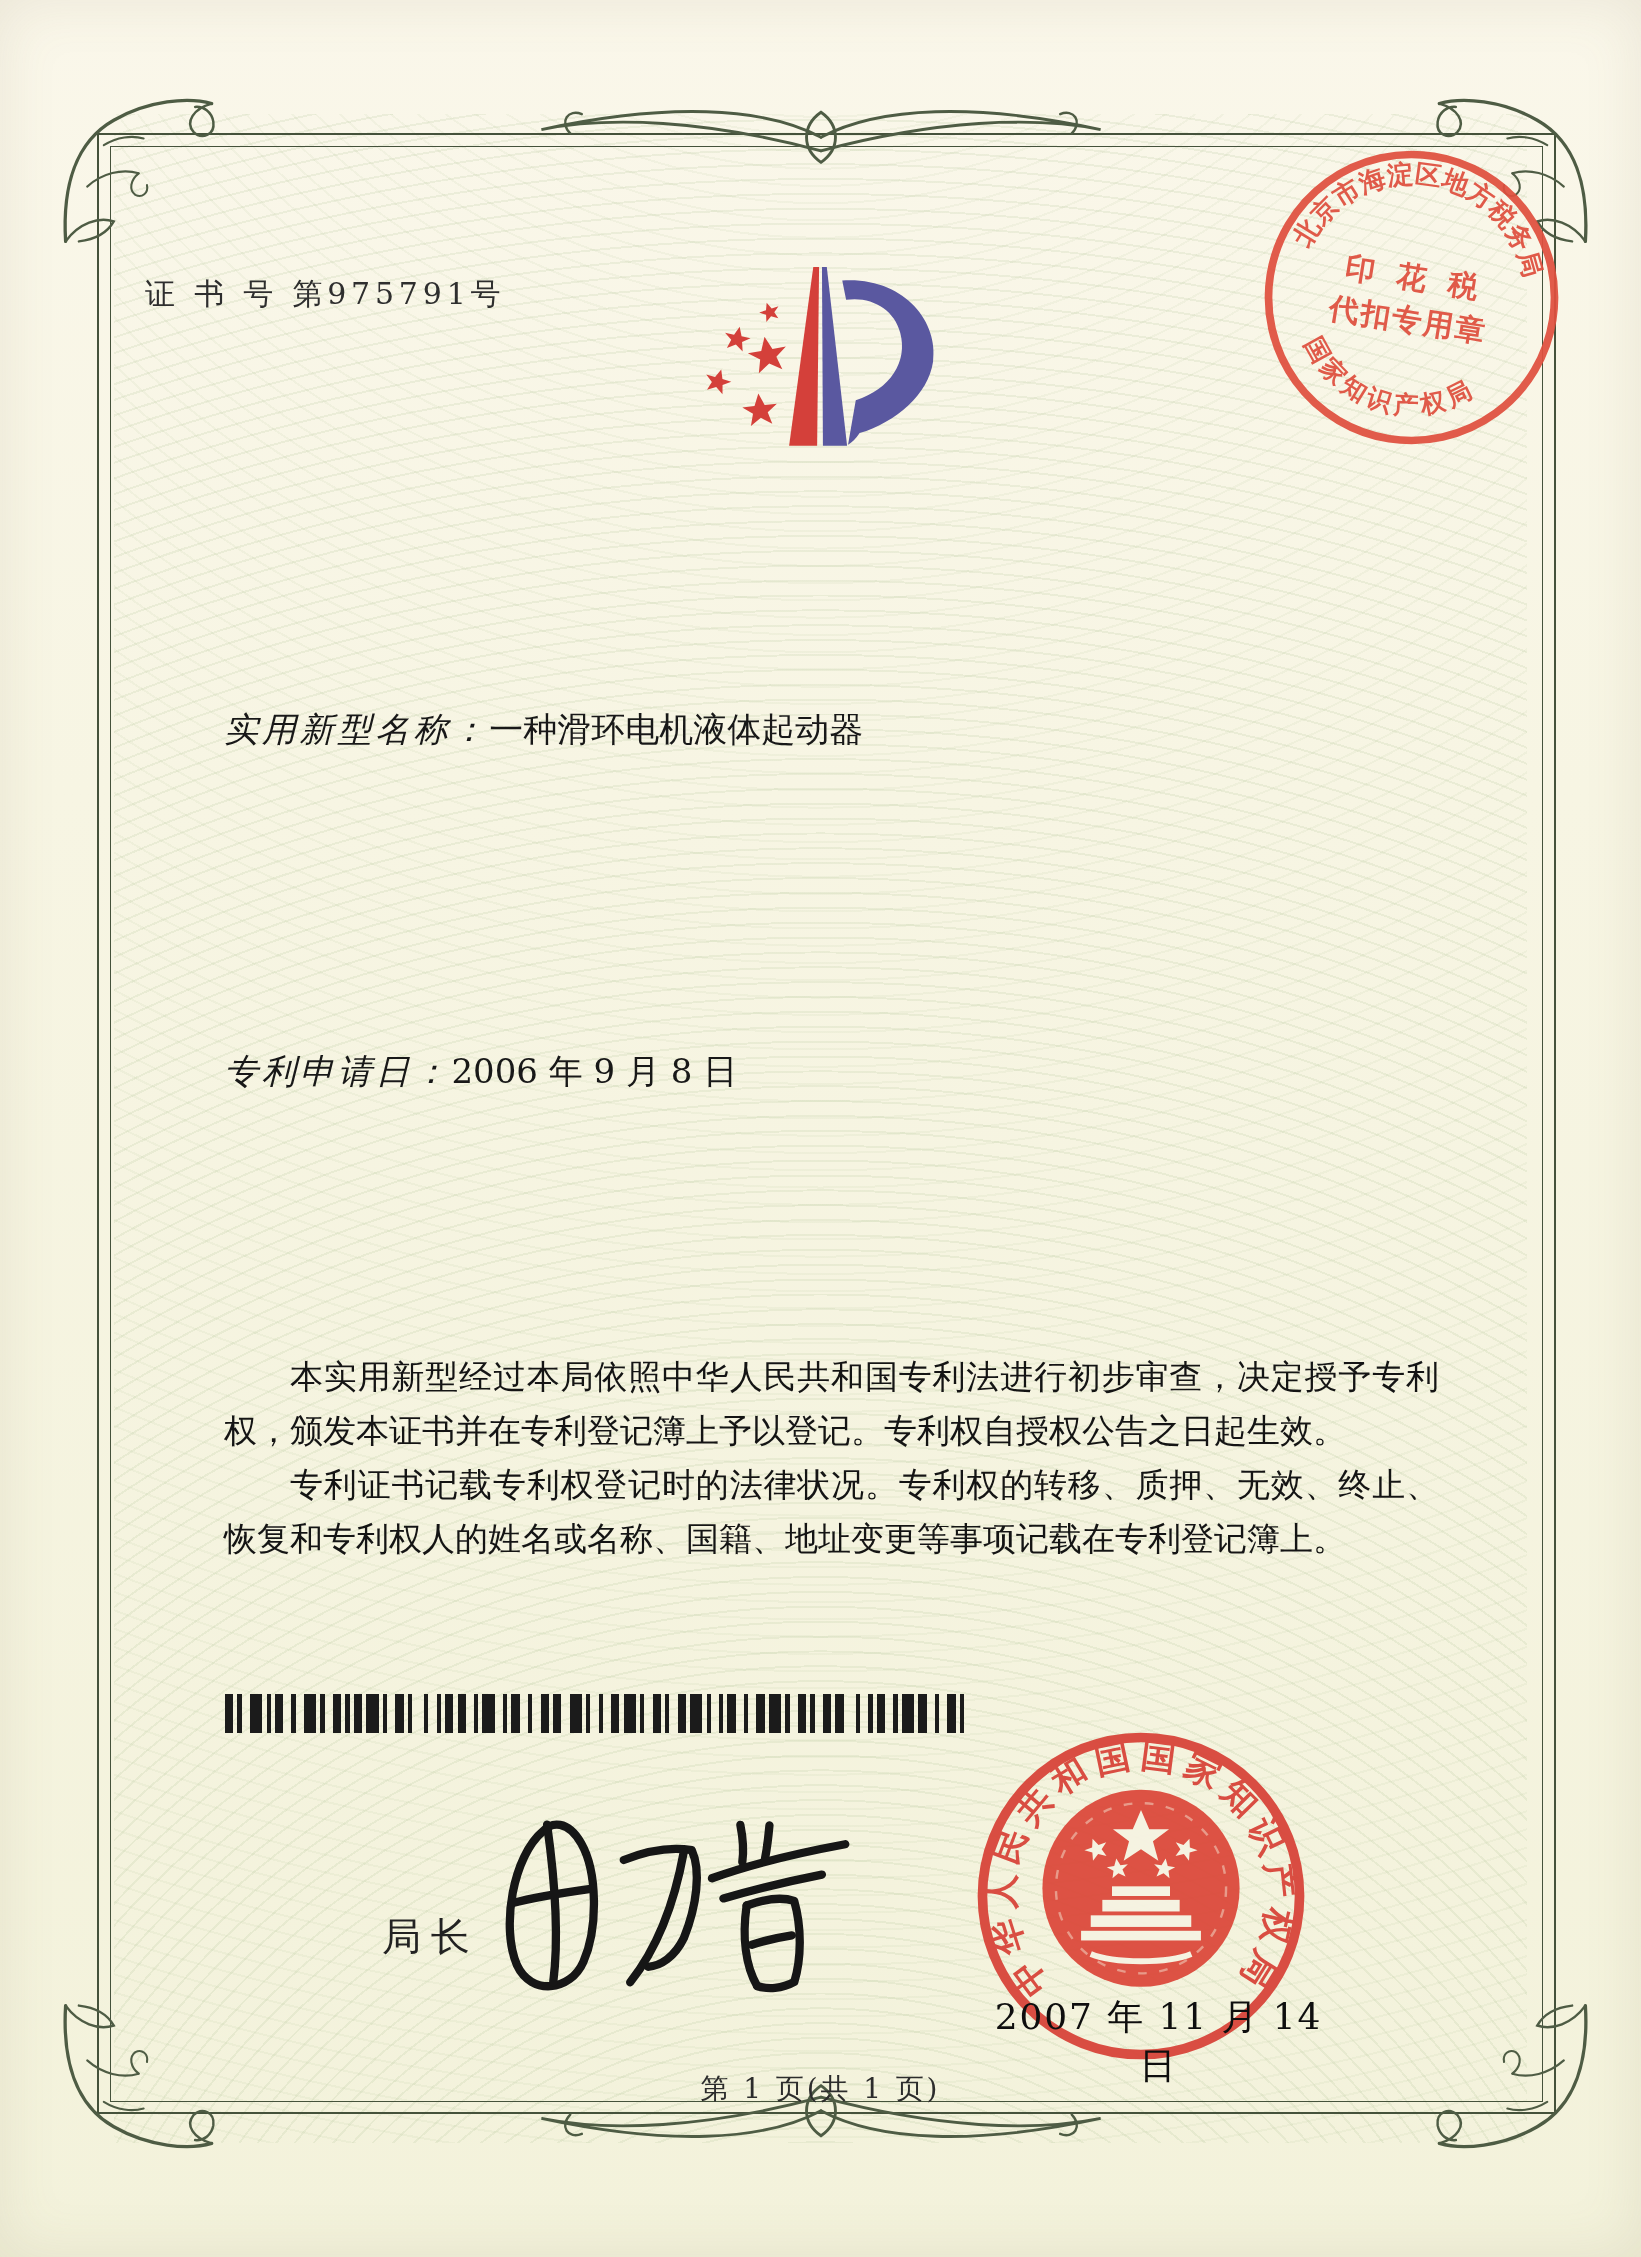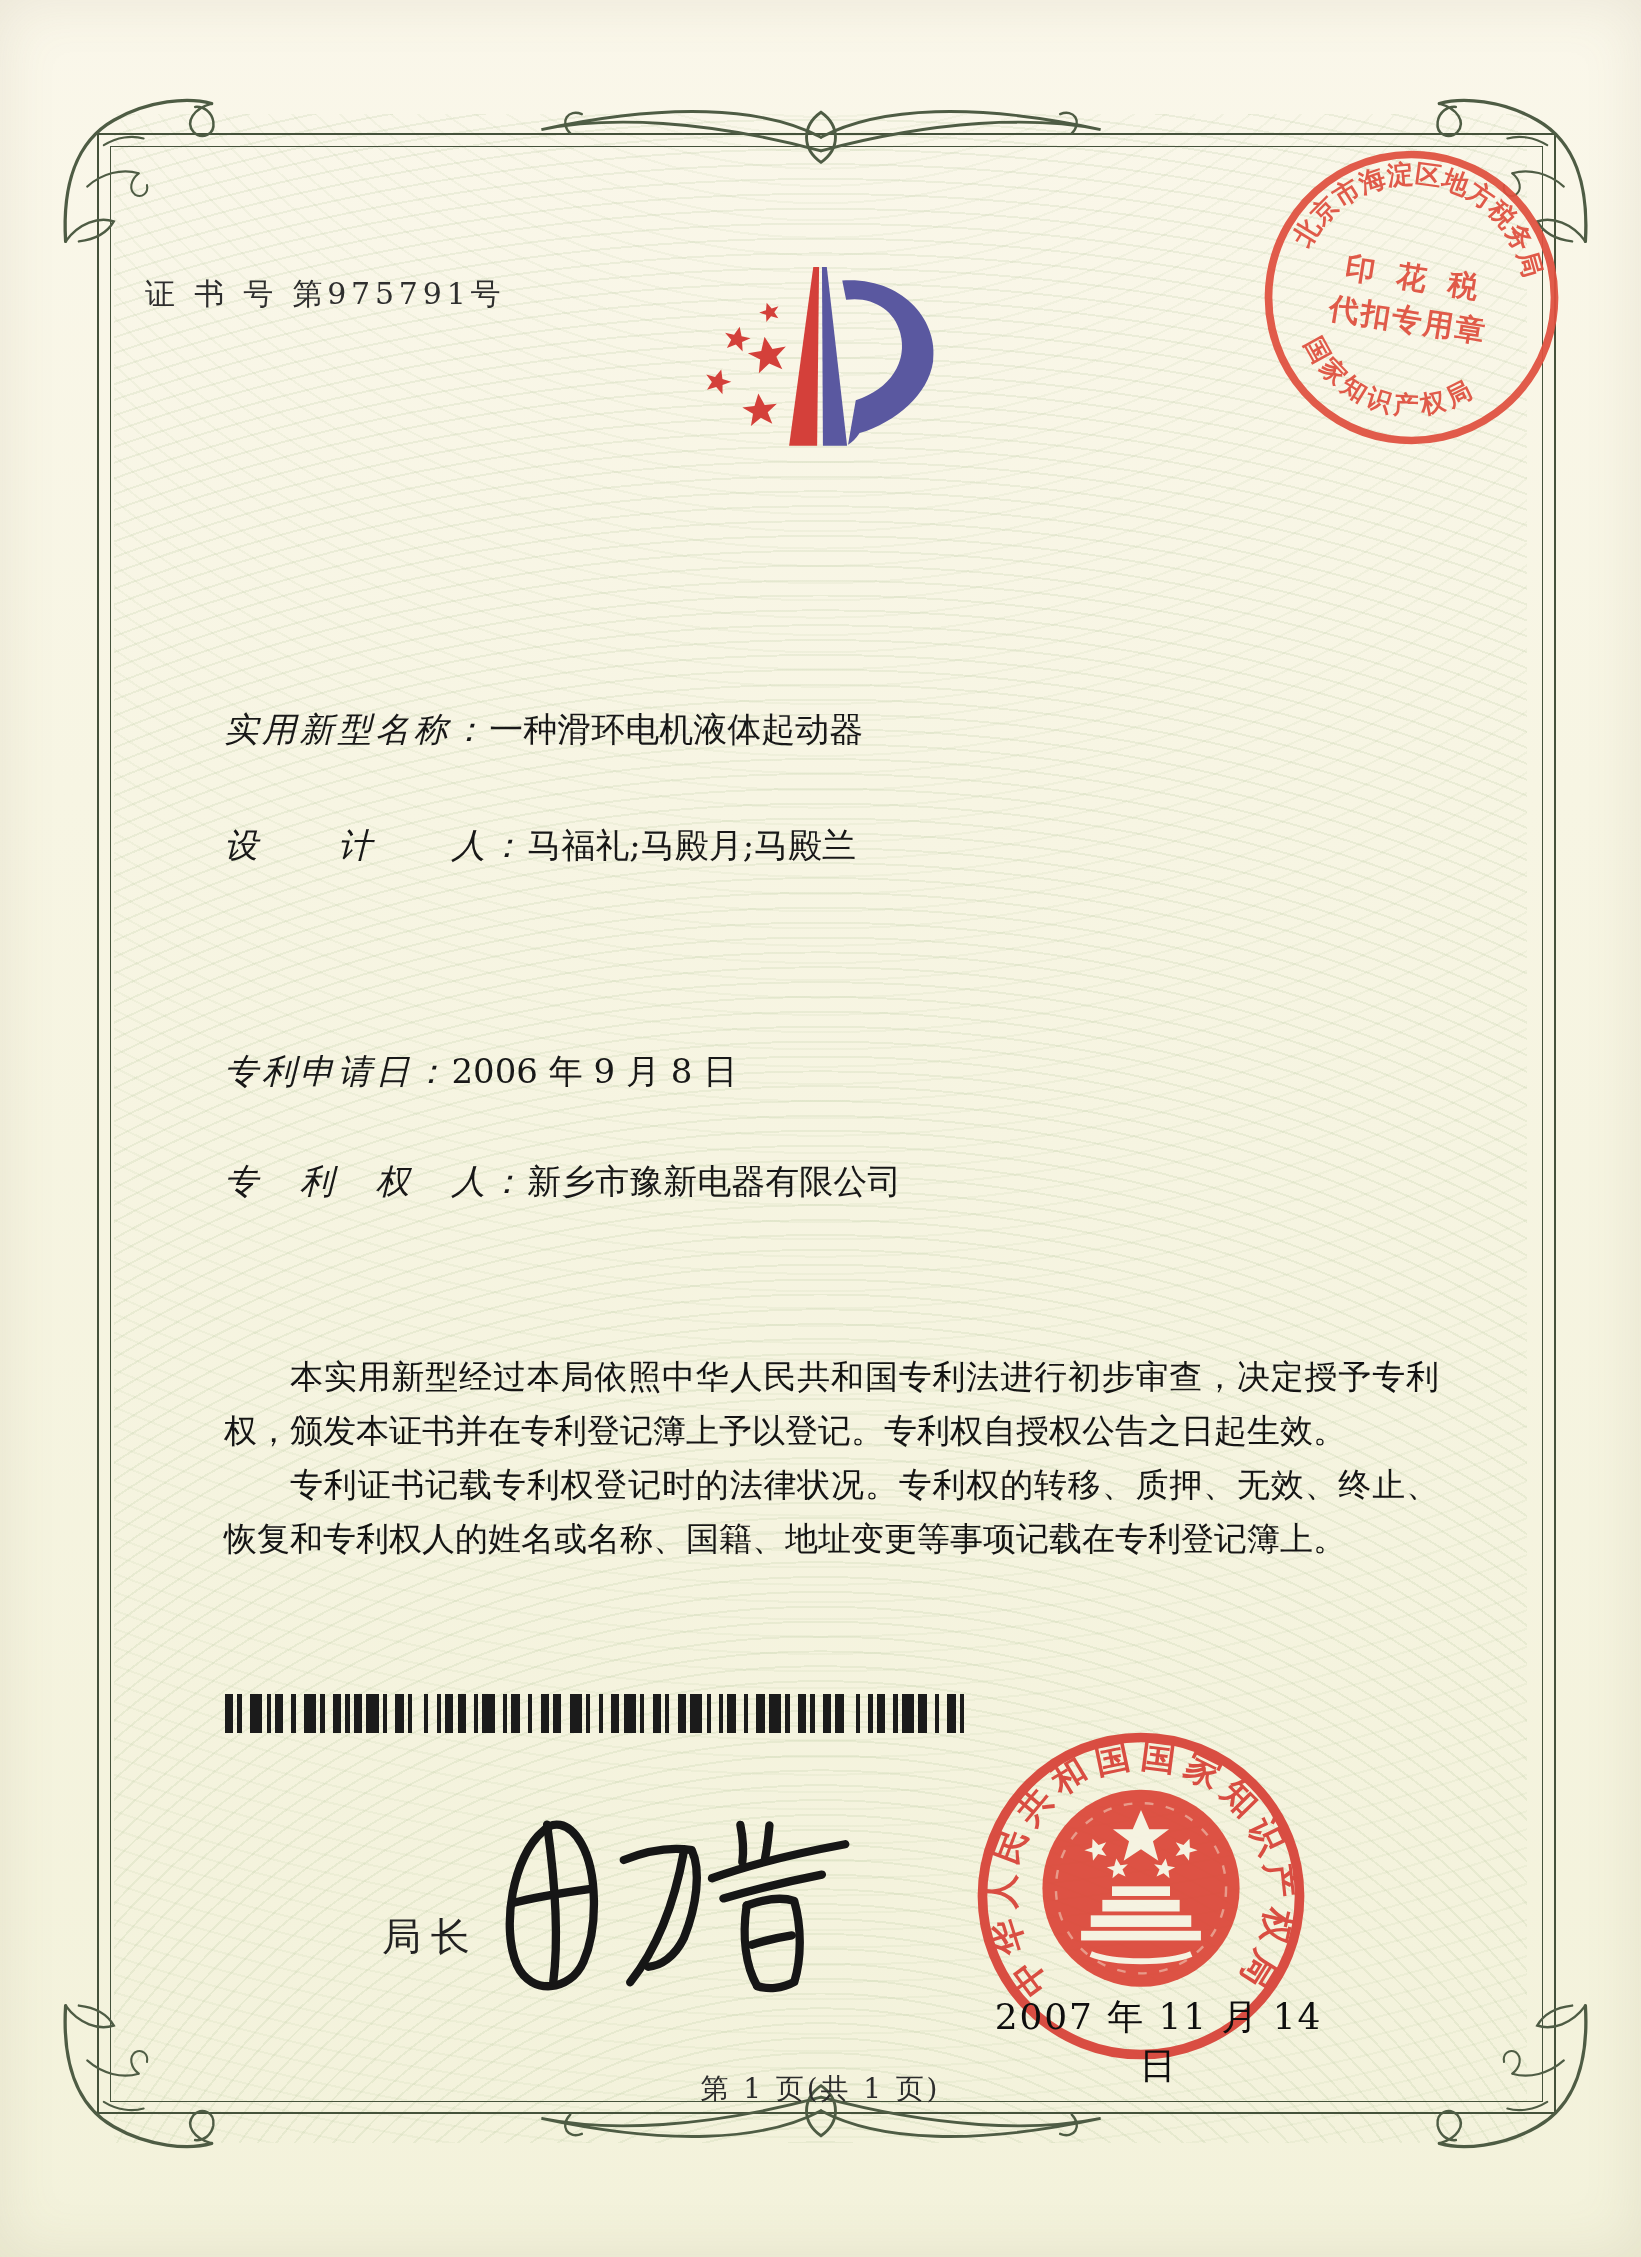--- a/index.html
+++ b/index.html
@@ -132,23 +132,21 @@
     </text>
     <text font-size="26" font-weight="600" fill="#df4f3e">
       <textPath href="#taxBot" startOffset="4" textLength="208" lengthAdjust="spacing">国家知识产权局</textPath>
     </text>
     <text x="162" y="152" text-anchor="middle" font-size="31" font-weight="600" fill="#df4f3e" letter-spacing="6">印 花 税</text>
     <text x="162" y="196" text-anchor="middle" font-size="31" font-weight="600" fill="#df4f3e" letter-spacing="2">代扣专用章</text>
   </svg>
 
 
   <div class="row" style="top:707px"><span class="lab">实用新型名称：</span><span class="val">一种滑环电机液体起动器</span></div>
-  <div class="row" style="top:823px"><span class="lab">设　　计　　人：</span><span class="val">马福礼;马殿月;马殿兰</span></div>
   <div class="row" style="top:1049px"><span class="lab">专利申请日：</span><span class="val">2006 年 9 月 8 日</span></div>
-  <div class="row" style="top:1159px"><span class="lab">专　利　权　人：</span><span class="val">新乡市豫新电器有限公司</span></div>
 
   <div class="body">
     <p>本实用新型经过本局依照中华人民共和国专利法进行初步审查，决定授予专利权，颁发本证书并在专利登记簿上予以登记。专利权自授权公告之日起生效。</p>
     <p>专利证书记载专利权登记时的法律状况。专利权的转移、质押、无效、终止、恢复和专利权人的姓名或名称、国籍、地址变更等事项记载在专利登记簿上。</p>
   </div>
 
   <div class="barcode">
       <div class="bar" style="flex: 2 0 0px;"></div>
       <div class="sp" style="flex: 1 0 0px;"></div>
       <div class="bar" style="flex: 1 0 0px;"></div>

